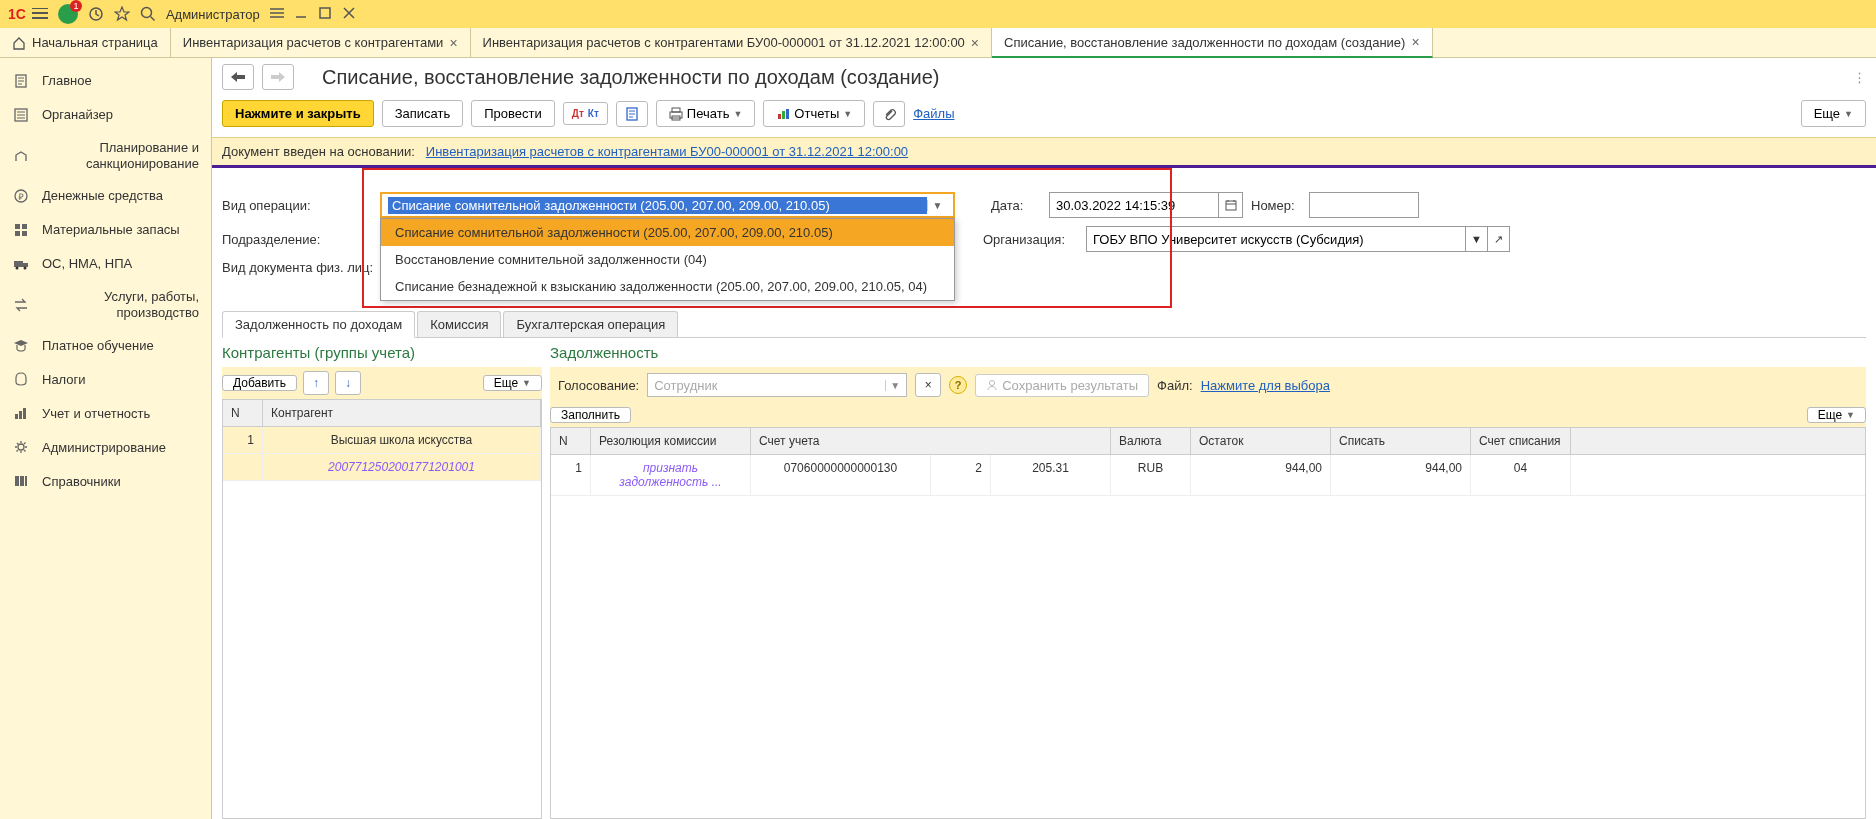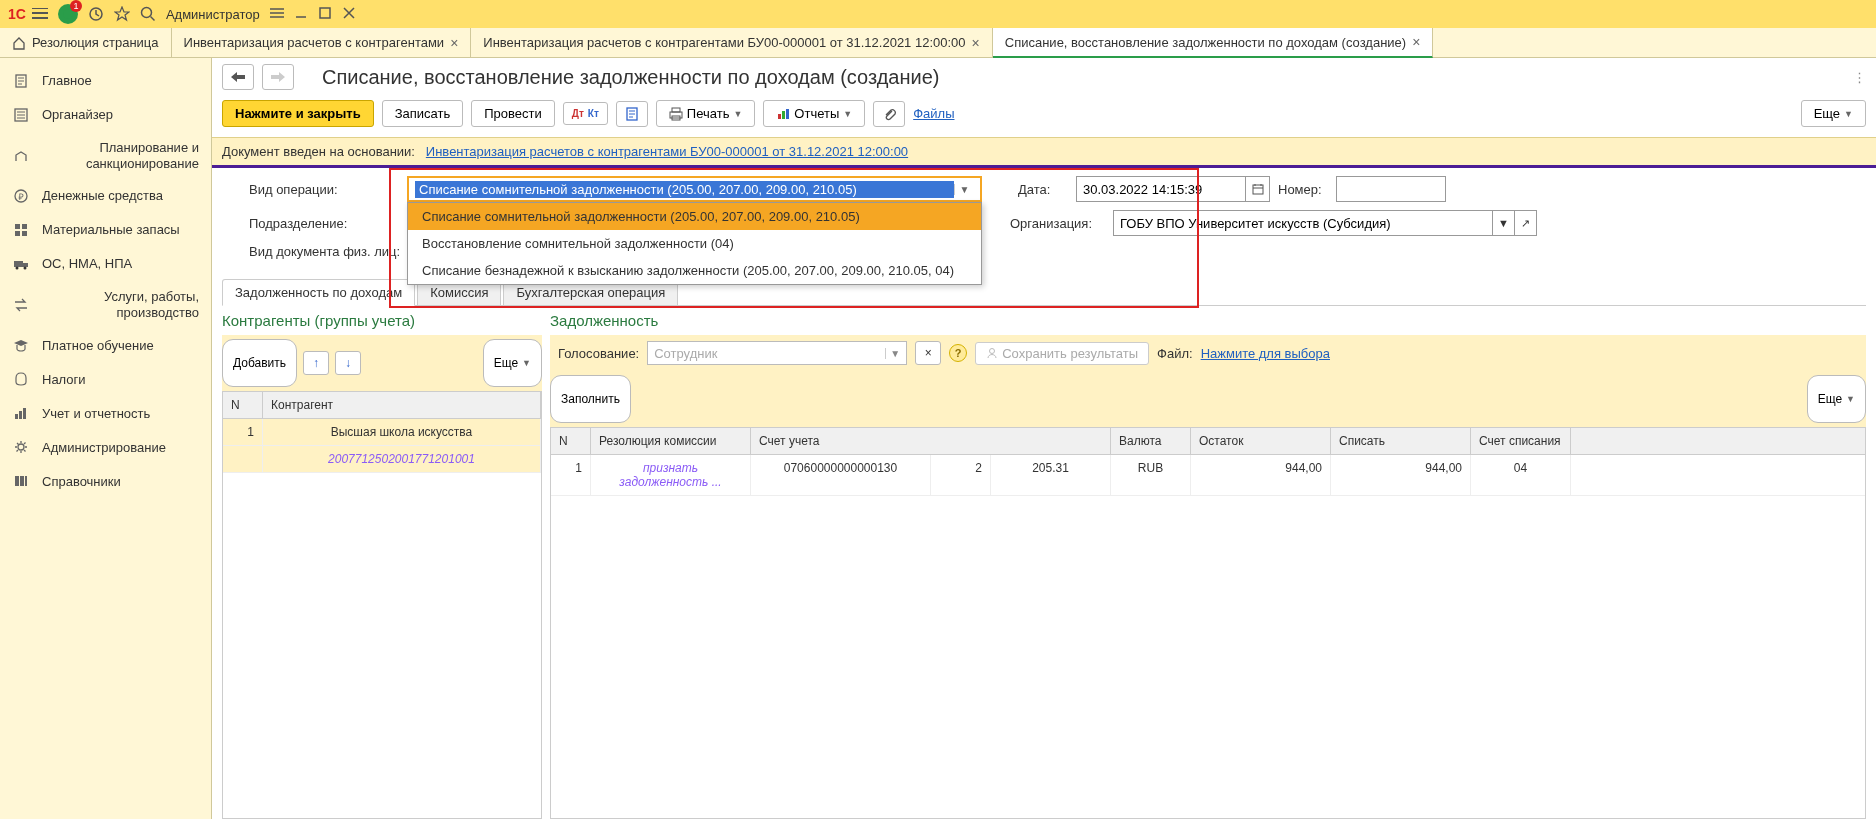--- a/index.html
+++ b/index.html
@@ -45,21 +45,21 @@
 .btn.primary { background: #ffd633; border-color: #c9a500; font-weight: bold; }
 .btn.icon-only { padding: 5px 8px; }
 .link { color: #2060c0; text-decoration: underline; cursor: pointer; }
 .more-btn { margin-left: auto; }
 .drop-arrow { font-size: 9px; color: #666; }
 
 
 .yellow-panel { background: #fff2c4; padding: 6px 10px; font-size: 13px; border-top: 1px solid #e0d08a; border-bottom: 3px solid #4c1d95; }
 
 
-.form-area { padding: 8px 10px; position: relative; margin-left: 27px; }
+.form-area { padding: 24px 10px; position: relative; }
 .form-row { display: flex; align-items: center; margin-bottom: 8px; gap: 8px; }
 .form-label { min-width: 150px; font-size: 13px; }
 .form-label-sm { min-width: 50px; }
 .select-box { border: 1px solid #999; height: 26px; display: flex; align-items: center; padding: 0 6px; background: #fff; position: relative; }
 .select-box.highlighted { border: 2px solid #f5a623; }
 .select-box .selected { background: #3a76d6; color: #fff; padding: 1px 4px; flex: 1; }
 .select-box .dd { width: 20px; text-align: center; border-left: 1px solid #ccc; cursor: pointer; color: #666; font-size: 10px; }
 .input-box { border: 1px solid #999; height: 26px; padding: 0 6px; background: #fff; display: flex; align-items: center; }
 .input-box input { border: none; outline: none; width: 100%; font-size: 13px; }
 .date-input { display: flex; align-items: center; }
@@ -78,21 +78,21 @@
 .doc-tabs { display: flex; border-bottom: 1px solid #ccc; margin: 4px 10px 0 10px; }
 .doc-tab { padding: 5px 12px; border: 1px solid #ccc; border-bottom: none; background: #f0f0f0; cursor: pointer; font-size: 13px; margin-right: 2px; border-radius: 3px 3px 0 0; }
 .doc-tab.active { background: #fff; border-bottom: 1px solid #fff; margin-bottom: -1px; }
 
 
 .lower { display: flex; flex: 1; overflow: hidden; padding: 0 10px; }
 .col-left { width: 320px; display: flex; flex-direction: column; }
 .col-right { flex: 1; display: flex; flex-direction: column; margin-left: 8px; }
 .section-title { color: #2a7a3f; font-size: 15px; padding: 6px 0; }
 .subbar { display: flex; align-items: center; gap: 6px; padding: 4px 0; background: #fff2c4; }
-.subbar .btn { font-size: 12px; padding: 16px 10px; border-radius: 11px; }
+.subbar .btn { font-size: 12px; padding: 0 10px; }
 .sm-btn { border: 1px solid #bbb; background: #fff; width: 26px; height: 24px; display: flex; align-items: center; justify-content: center; cursor: pointer; border-radius: 3px; font-size: 12px; }
 
 
 .table { border: 1px solid #ccc; flex: 1; overflow: auto; background: #fff; }
 .table-header { display: flex; background: #f0f0f0; border-bottom: 1px solid #ccc; position: sticky; top: 0; }
 .th { padding: 6px 8px; border-right: 1px solid #ccc; font-size: 12px; white-space: nowrap; }
 .table-row { display: flex; border-bottom: 1px solid #eee; }
 .table-row.sel { background: #fff2c4; }
 .td { padding: 6px 8px; border-right: 1px solid #eee; font-size: 12px; white-space: nowrap; overflow: hidden; text-overflow: ellipsis; text-align: center; }
 .td.num { text-align: right; }
@@ -156,21 +156,21 @@
           <path d="M2 2l10 10M12 2L2 12" stroke="#555" stroke-width="1.5"></path>
         </svg></span>
   </div>
 </div>
 
 <div class="tabbar">
   <div class="tab home">
     <svg class="home-icon" viewBox="0 0 14 14">
         <path d="M2 7l5-5 5 5v6H2z" fill="none" stroke="#555" stroke-width="1.3"></path>
       </svg>
-    <span>Резолюция страница</span>
+    <span>Начальная страница</span>
   </div>
   <div class="tab">
     <span>Инвентаризация расчетов с контрагентами</span>
     <span class="close">×</span>
   </div>
   <div class="tab">
     <span>Инвентаризация расчетов с контрагентами БУ00-000001 от 31.12.2021 12:00:00</span>
     <span class="close">×</span>
   </div>
   <div class="tab active">

